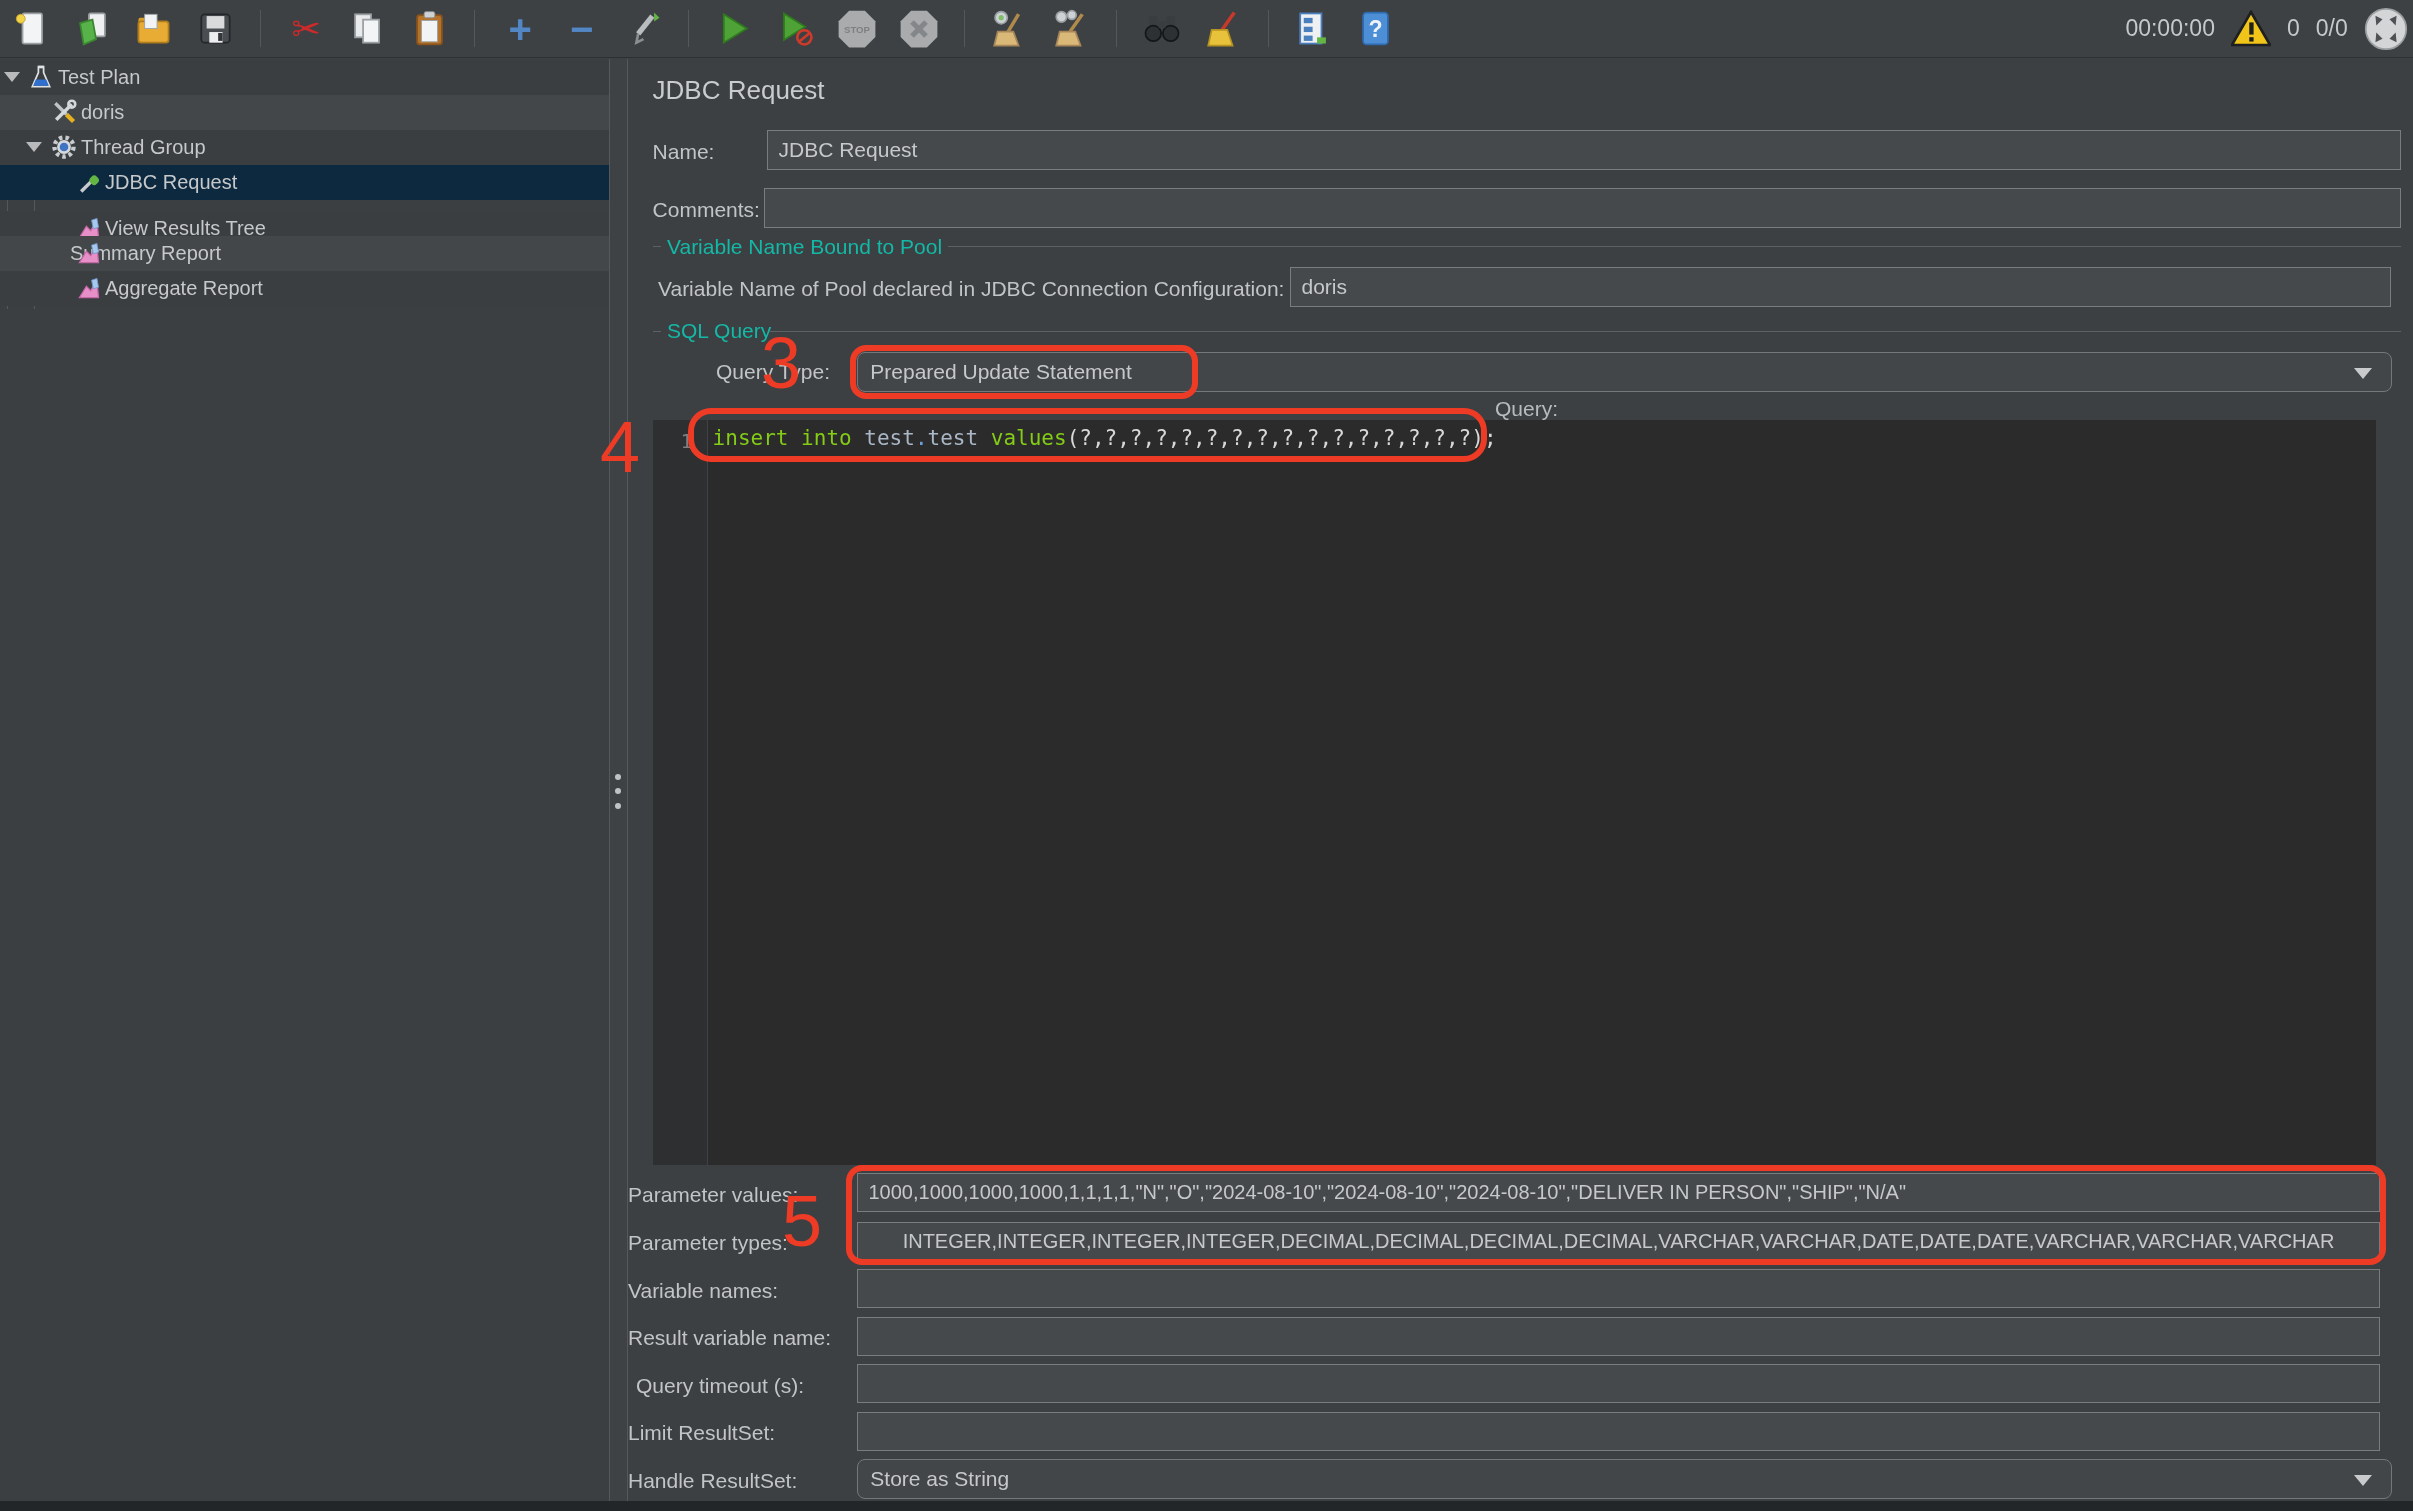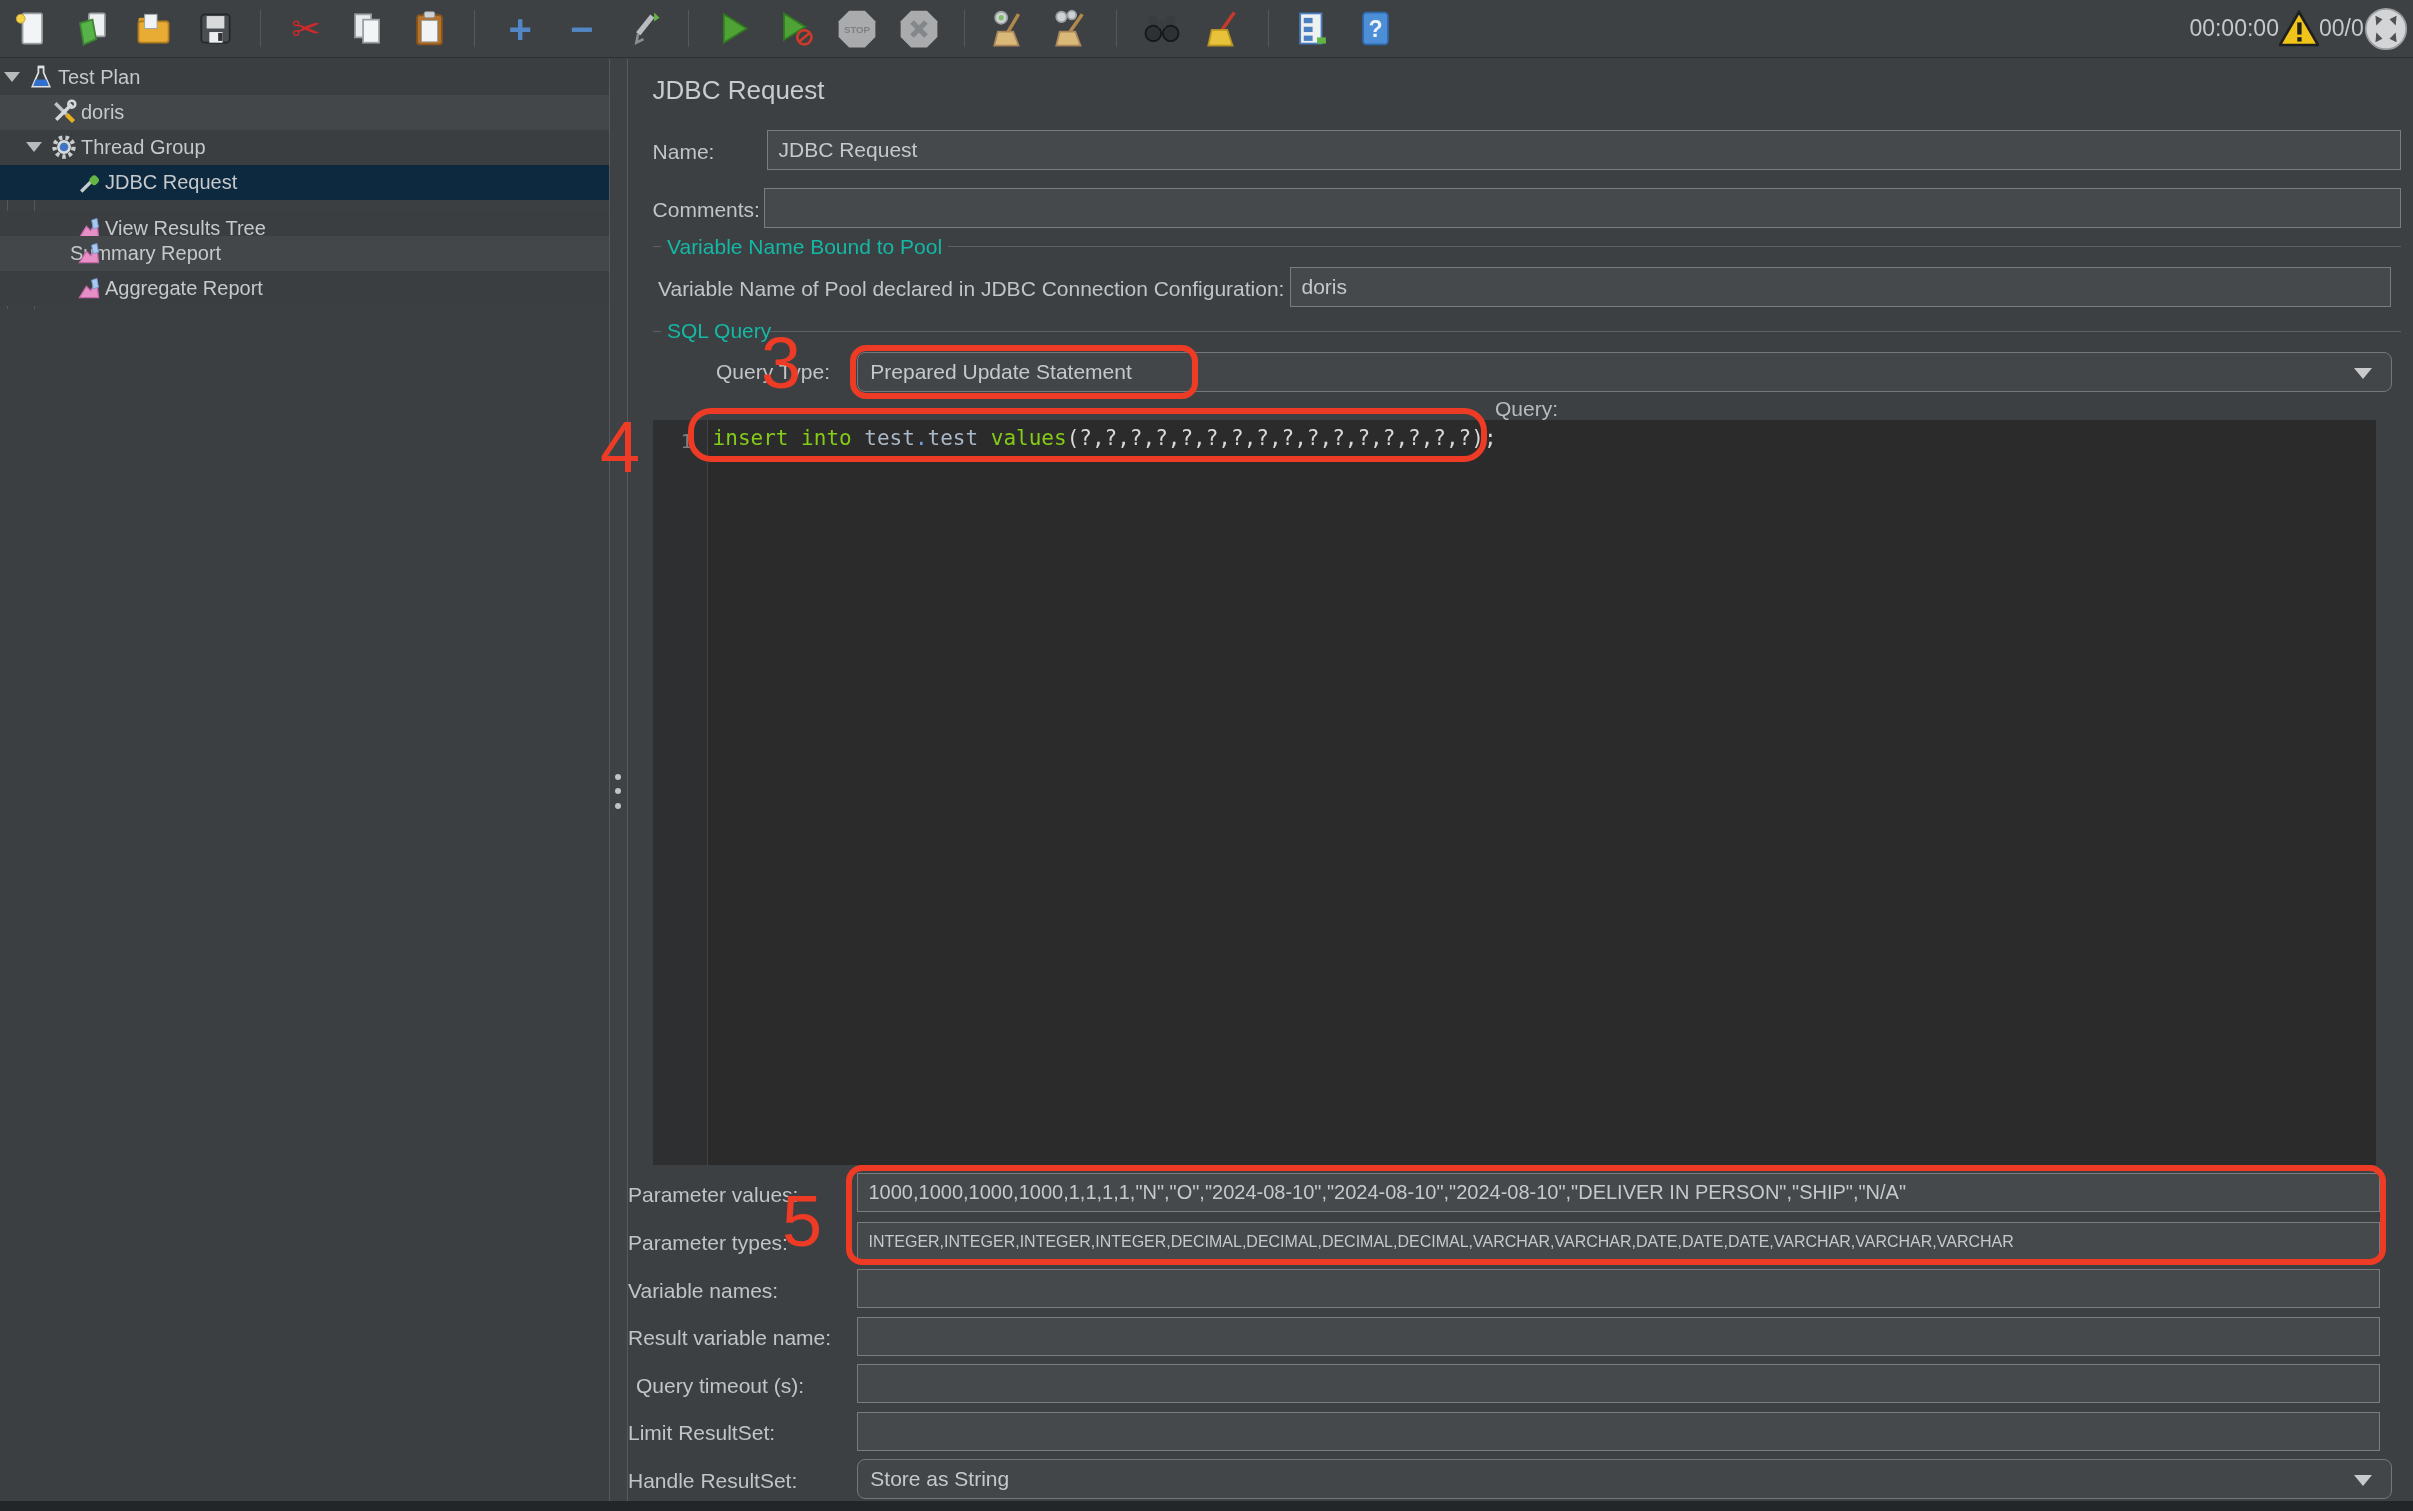--- a/index.html
+++ b/index.html
@@ -4,21 +4,21 @@
 <style>
   html,body{margin:0;padding:0;background:#3c4043;}
   #app{position:relative;width:2413px;height:1512px;background:#3c4043;overflow:hidden;
        font-family:"Liberation Sans",sans-serif;color:#c6c8ca;}
   
   #toolbar{position:absolute;left:0;top:0;width:2413px;height:57px;background:#3d4144;
            border-bottom:1.8px solid #2e3134;display:flex;align-items:center;}
   .tb-group{display:flex;align-items:center;gap:17.6px;padding-left:8.8px;}
   .tb-btn{width:44px;height:44px;display:flex;align-items:center;justify-content:center;flex:0 0 auto;}
   .tb-sep{width:0.9px;height:37px;background:#55585a;margin:0 5.3px;flex:0 0 auto;}
-  #tb-status{position:absolute;right:5.3px;top:0;height:57px;display:flex;align-items:center;
+  #tb-status{position:absolute;right:5.3px;top:0;height:57px;display:flex;align-items:center;gap:16px;
              font-size:23px;color:#c6c8ca;}
   .glyph-red{font-size:35px;color:#cf2a2a;}
   .glyph-blue{font-size:40px;color:#5286c4;font-weight:bold;line-height:1;}
   
   #tree{position:absolute;left:0;top:59px;width:609px;height:1442px;background:#3b3f42;}
   .tree-row{position:absolute;left:0;width:609px;height:35px;display:flex;align-items:center;
             font-size:20px;color:#c6c8ca;}
   .tree-row.stripe{background:#43474a;}
   .tree-row.dark{background:#3a3e41;}
   .tree-row.selected{background:#0d2940;}
@@ -327,21 +327,21 @@
       <div id="gutter">
         <div id="line-no">1</div>
       </div>
       <div id="code-line"><span class="kw">insert into</span><span class="pl"> </span><span class="id">test</span><span class="op">.</span><span class="id">test</span><span class="pl"> </span><span class="kw">values</span><span class="pl">(?,?,?,?,?,?,?,?,?,?,?,?,?,?,?,?);</span></div>
     </div>
 
     <div class="m-abs lbl lbl-r" style="left:0px;top:1124px;width:223px;">Parameter values:</div>
     <input class="field" style="left: 229px; top: 1114px; width: 1523px; height: 39px; font-size: 20px;" readonly="" value="1000,1000,1000,1000,1,1,1,1,&quot;N&quot;,&quot;O&quot;,&quot;2024-08-10&quot;,&quot;2024-08-10&quot;,&quot;2024-08-10&quot;,&quot;DELIVER IN PERSON&quot;,&quot;SHIP&quot;,&quot;N/A&quot;">
 
     <div class="m-abs lbl lbl-r" style="left:0px;top:1172px;width:223px;">Parameter types:</div>
-    <input class="field" style="left: 229px; top: 1163px; width: 1523px; height: 39px; font-size: 16px;" readonly="" value="INTEGER,INTEGER,INTEGER,INTEGER,DECIMAL,DECIMAL,DECIMAL,DECIMAL,VARCHAR,VARCHAR,DATE,DATE,DATE,VARCHAR,VARCHAR,VARCHAR">
+    <input class="field" style="left: 229px; top: 1163px; width: 1523px; height: 39px; font-size: 20px; text-align: center;" readonly="" value="INTEGER,INTEGER,INTEGER,INTEGER,DECIMAL,DECIMAL,DECIMAL,DECIMAL,VARCHAR,VARCHAR,DATE,DATE,DATE,VARCHAR,VARCHAR,VARCHAR">
 
     <div class="m-abs lbl lbl-r" style="left:0px;top:1220px;width:223px;">Variable names:</div>
     <input class="field" style="left: 229px; top: 1210px; width: 1523px; height: 39px;" readonly="" value="">
 
     <div class="m-abs lbl lbl-r" style="left:0px;top:1267px;width:223px;">Result variable name:</div>
     <input class="field" style="left: 229px; top: 1258px; width: 1523px; height: 39px;" readonly="" value="">
 
     <div class="m-abs lbl lbl-r" style="left:8px;top:1315px;width:223px;">Query timeout (s):</div>
     <input class="field" style="left: 229px; top: 1305px; width: 1523px; height: 39px;" readonly="" value="">
 

